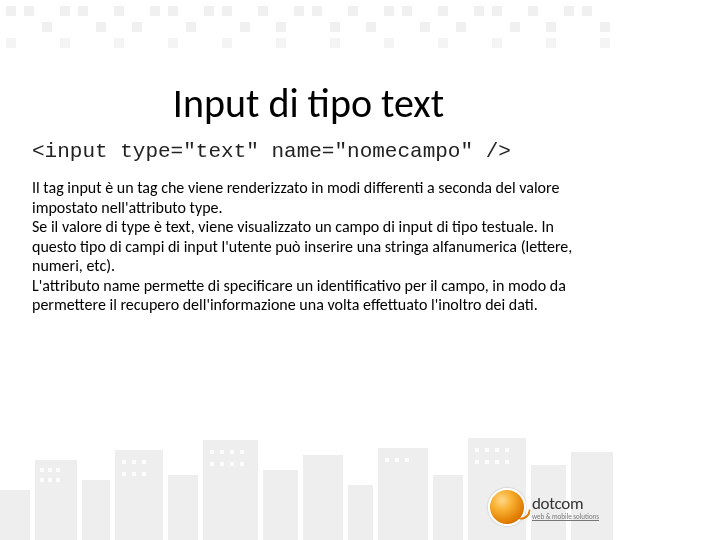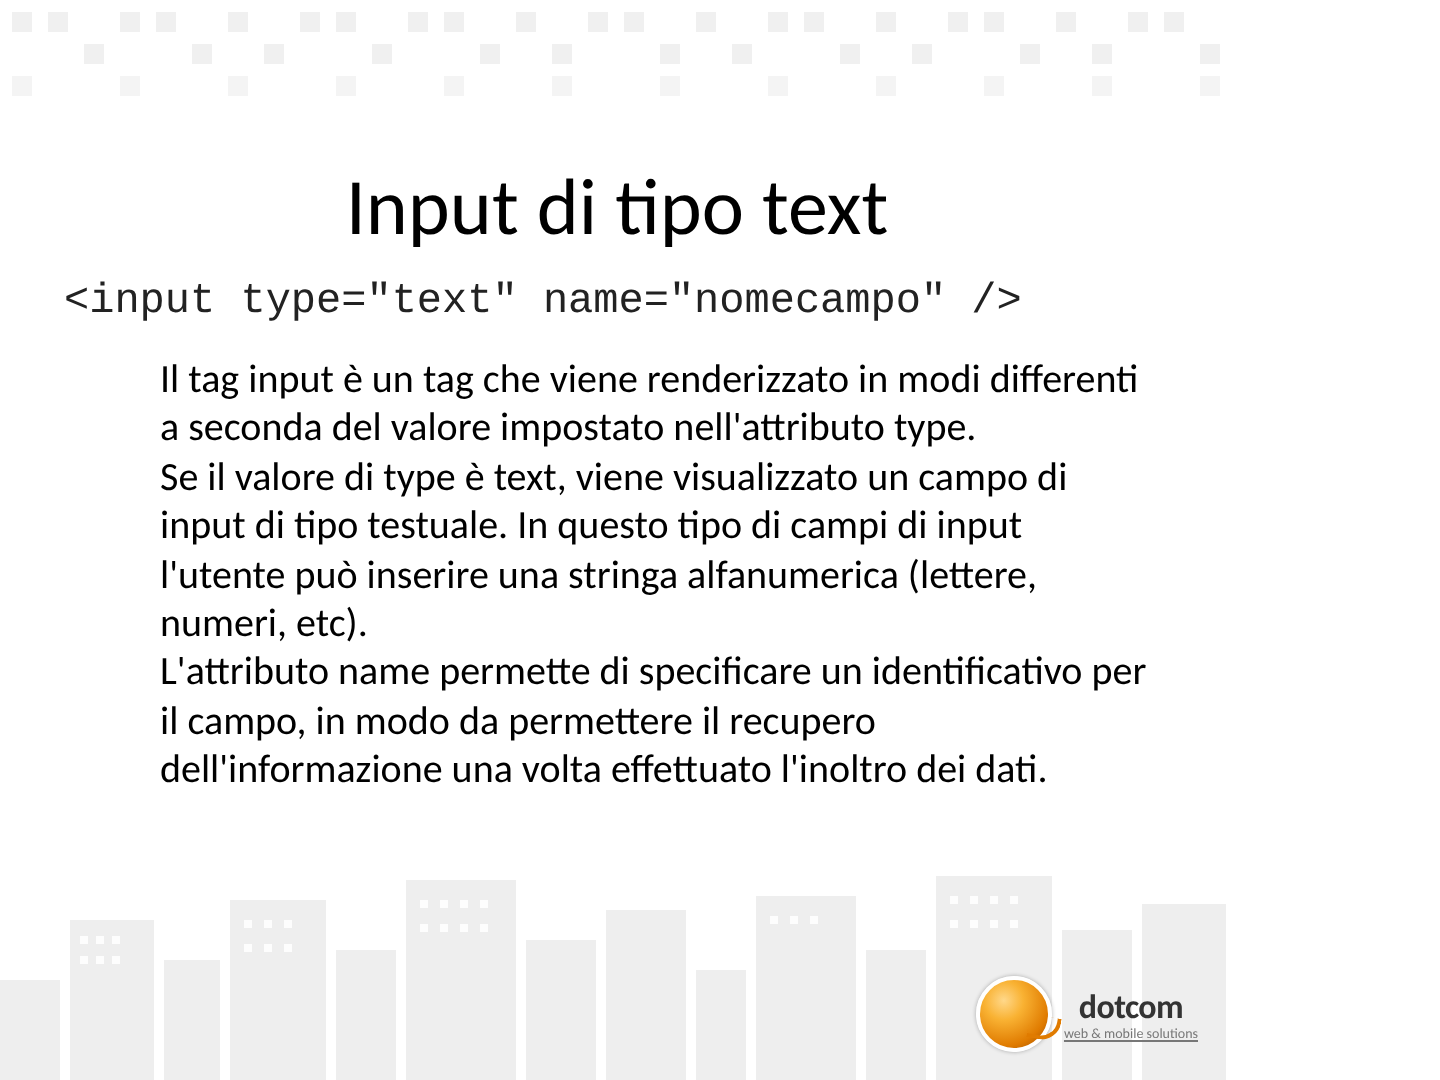--- a/index.html
+++ b/index.html
@@ -60,25 +60,24 @@
     position: absolute;
     right: -6px; bottom: 4px;
     width: 14px; height: 10px;
     border: 2px solid #e07b00;
     border-left: none; border-top: none;
     border-radius: 0 0 10px 0;
     transform: rotate(10deg);
   }
   .logo-text { line-height: 1; }
   .logo-main {
-    font-weight: 700;
+    font-weight: 400;
     font-size: 17px;
     color: #333;
     letter-spacing: -0.3px;
-    text-align: center;
   }
   .logo-sub {
     font-size: 7px;
     color: #777;
     margin-top: 1px;
     text-decoration: underline;
   }
   
   .title {
     position: absolute;
@@ -97,24 +96,23 @@
     font-family: "Courier New", Courier, monospace;
     font-size: 21px;
     color: #222;
     white-space: pre;
   }
   .body-text {
     position: absolute;
     top: 178px;
     left: 32px;
     right: 40px;
-    font-size: 20px;
+    font-size: 16px;
     line-height: 1.22;
     color: #000;
-    margin-left: 48px;
   }
 </style>
 </head>
 <body>
 <div class="slide">
 
   <div class="top-deco">
     <svg width="720" height="55" viewBox="0 0 720 55">
       <g fill="#bcbcbc">
 

